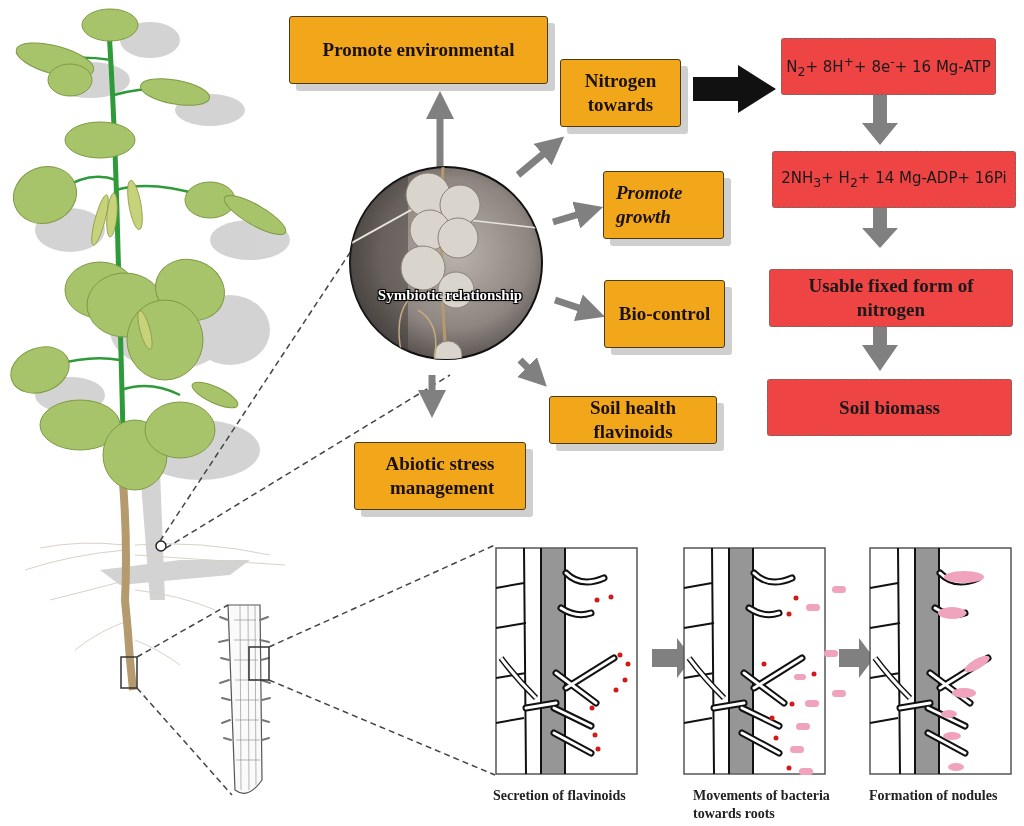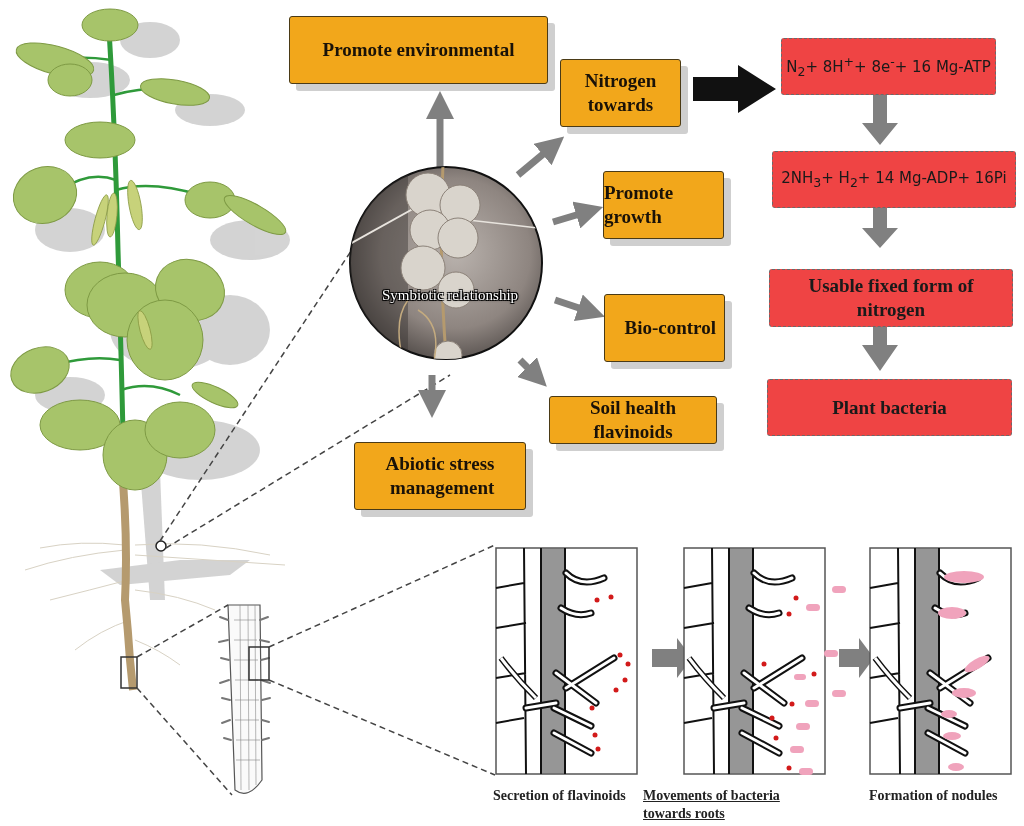--- a/index.html
+++ b/index.html
@@ -14,21 +14,21 @@
   .dbox {
     position: absolute; border: 1.5px dashed #6a6a6a; border-radius: 3px; background: #ef4444;
     display: flex; align-items: center; justify-content: center; text-align: center; box-sizing: border-box;
     color: #1a1a1a;
   }
   .dbox.sans { font-family: "DejaVu Sans", sans-serif; font-size: 15px; }
   .dbox.serif { font-family: "Liberation Serif", serif; font-weight: bold; font-size: 19px; line-height: 24px; }
   .caption { position: absolute; font-family: "Liberation Serif", serif; font-weight: bold; font-size: 14px; line-height: 18px; color: #222; }
   .circle-label {
     position: absolute; left: 355px; top: 287px; width: 190px; text-align: center;
-    font-family: "Liberation Serif", serif; font-weight: normal; font-size: 15px; color: #fff;
+    font-family: "Liberation Serif", serif; font-weight: bold; font-size: 15px; color: #fff;
     text-shadow: -1px -1px 0 #000, 1px -1px 0 #000, -1px 1px 0 #000, 1px 1px 0 #000, 0 0 3px #000;
   }
 </style>
 </head>
 <body>
 
 <svg class="abs" style="left:0;top:0" width="320" height="826">
 
   <g fill="#c9c9c9" opacity="0.8">
     <ellipse cx="150" cy="40" rx="30" ry="18"></ellipse>
@@ -172,27 +172,27 @@
   <div>
       <div>Promote environmental</div>
     </div>
 </div>
 <div class="obox" style="left:560px;top:59px;width:121px;height:68px;">
   <div>
       <div>Nitrogen</div>
       <div>towards</div>
     </div>
 </div>
-<div class="obox" style="left:603px;top:171px;width:121px;height:68px;justify-content:flex-start;text-align:left;padding-left:0;">
+<div class="obox" style="left:603px;top:171px;width:121px;height:68px;justify-content:flex-start;text-align:left;padding-left:12px;font-style:italic;">
   <div>
       <div>Promote</div>
       <div>growth</div>
     </div>
 </div>
-<div class="obox" style="left:604px;top:294px;width:121px;height:68px;justify-content:flex-end;">
+<div class="obox" style="left:604px;top:280px;width:121px;height:68px;">
   <div>Bio-control</div>
 </div>
 <div class="obox" style="left:549px;top:396px;width:168px;height:48px;">
   <div>
       <div>Soil health</div>
       <div>flavinoids</div>
     </div>
 </div>
 <div class="obox" style="left:354px;top:442px;width:172px;height:68px;text-align:right;">
   <div>
@@ -211,21 +211,21 @@
 <div class="dbox sans" style="left:772px;top:151px;width:244px;height:57px;">
   <span><span>2NH</span><sub>3</sub><span>+ H</span><sub>2</sub><span>+ 14 Mg-ADP+ 16Pi</span></span>
 </div>
 <div class="dbox serif" style="left:769px;top:269px;width:244px;height:58px;">
   <div>
       <div>Usable fixed form of</div>
       <div>nitrogen</div>
     </div>
 </div>
 <div class="dbox serif" style="left:767px;top:379px;width:245px;height:57px;">
-  <div>Plant bacteria</div>
+  <div>Soil biomass</div>
 </div>
 <svg class="abs" style="left:860px;top:95px" width="40" height="290">
   <g fill="#808080">
     <polygon points="13,0 27,0 27,28 38,28 20,50 2,28 13,28"></polygon>
     <polygon points="13,113 27,113 27,133 38,133 20,153 2,133 13,133"></polygon>
     <polygon points="13,232 27,232 27,250 38,250 20,276 2,250 13,250"></polygon>
   </g>
 </svg>
 
 <svg class="abs" style="left:494px;top:546px" width="530" height="230">
@@ -308,19 +308,19 @@
       <ellipse cx="455" cy="168" rx="8" ry="4"></ellipse>
       <ellipse cx="458" cy="190" rx="9" ry="4"></ellipse>
       <ellipse cx="462" cy="221" rx="8" ry="4"></ellipse>
     </g>
   </g>
 </svg>
 
 <div class="caption" style="left:493px;top:787px;">
   <div>Secretion of flavinoids</div>
 </div>
-<div class="caption" style="left:643px;top:787px;text-decoration:underline;">
+<div class="caption" style="left:693px;top:787px;">
   <div>Movements of bacteria</div>
   <div>towards roots</div>
 </div>
 <div class="caption" style="left:869px;top:787px;">
   <div>Formation of nodules</div>
 </div>
 
 </body></html>

